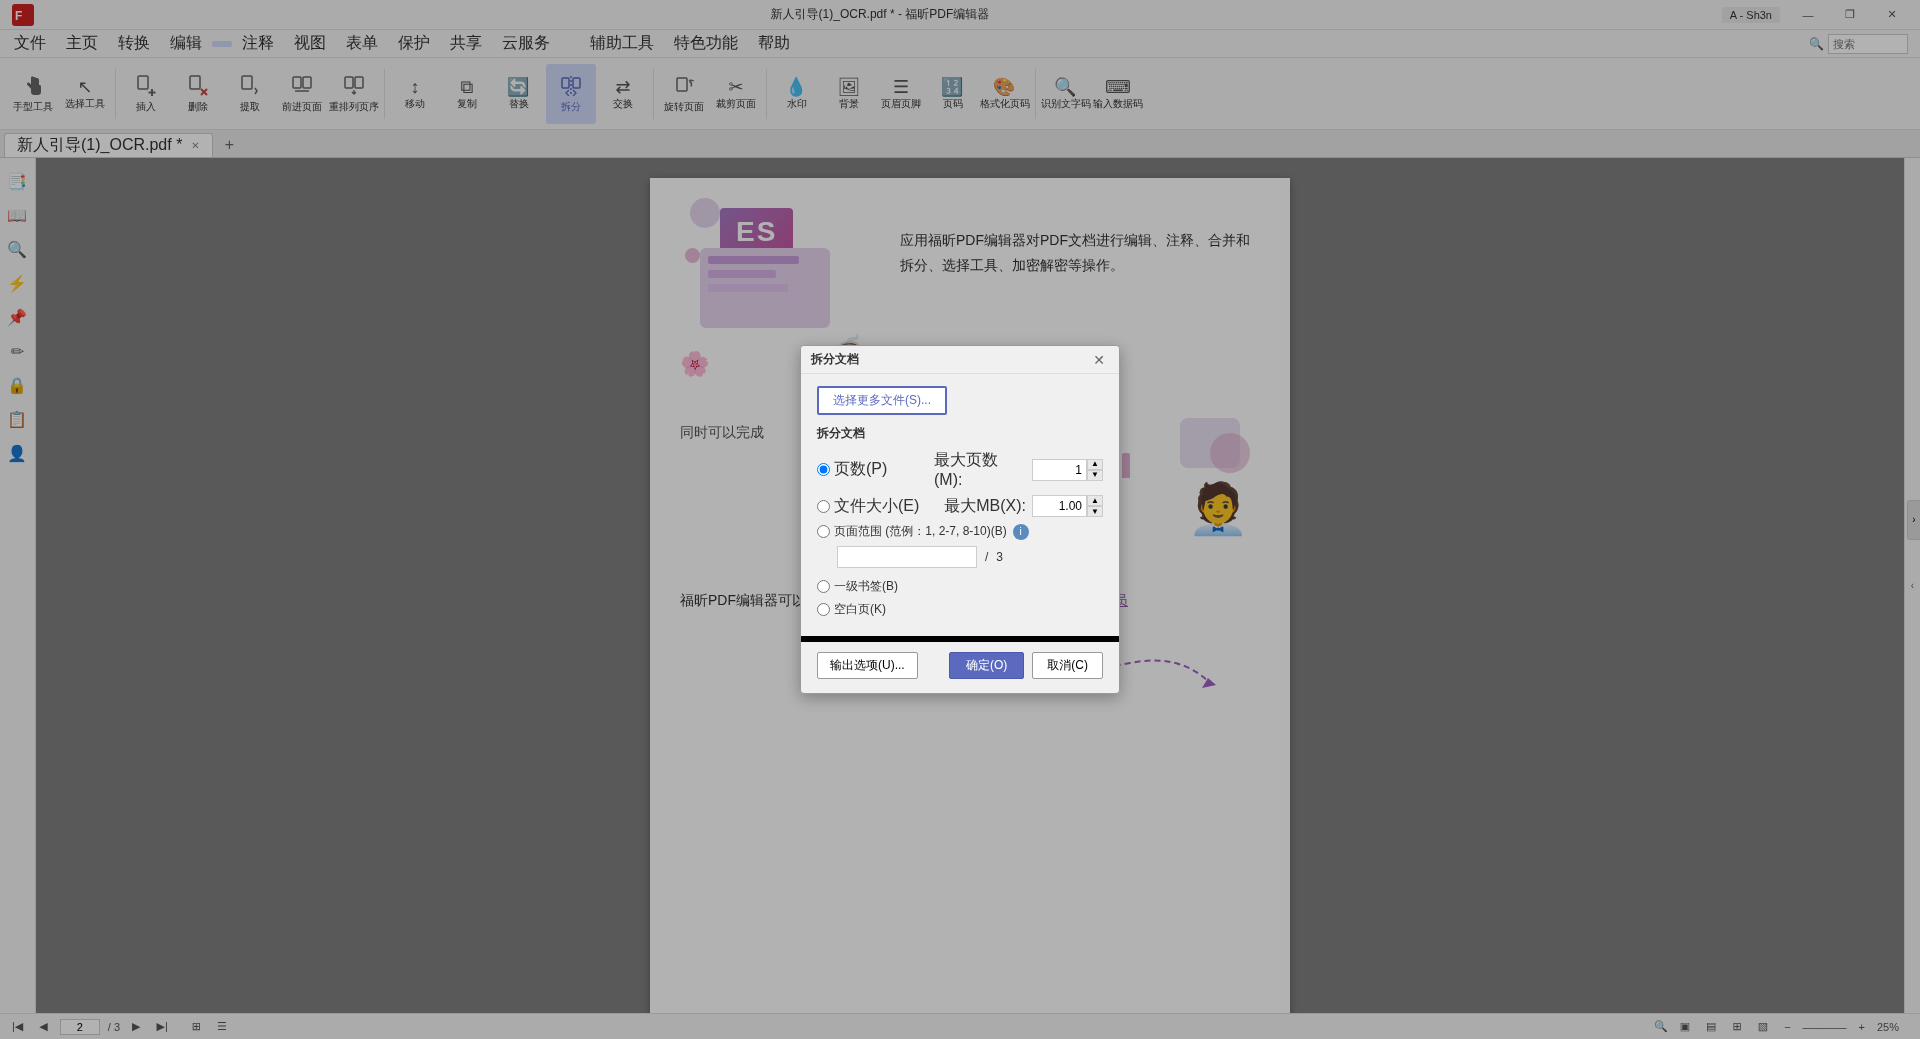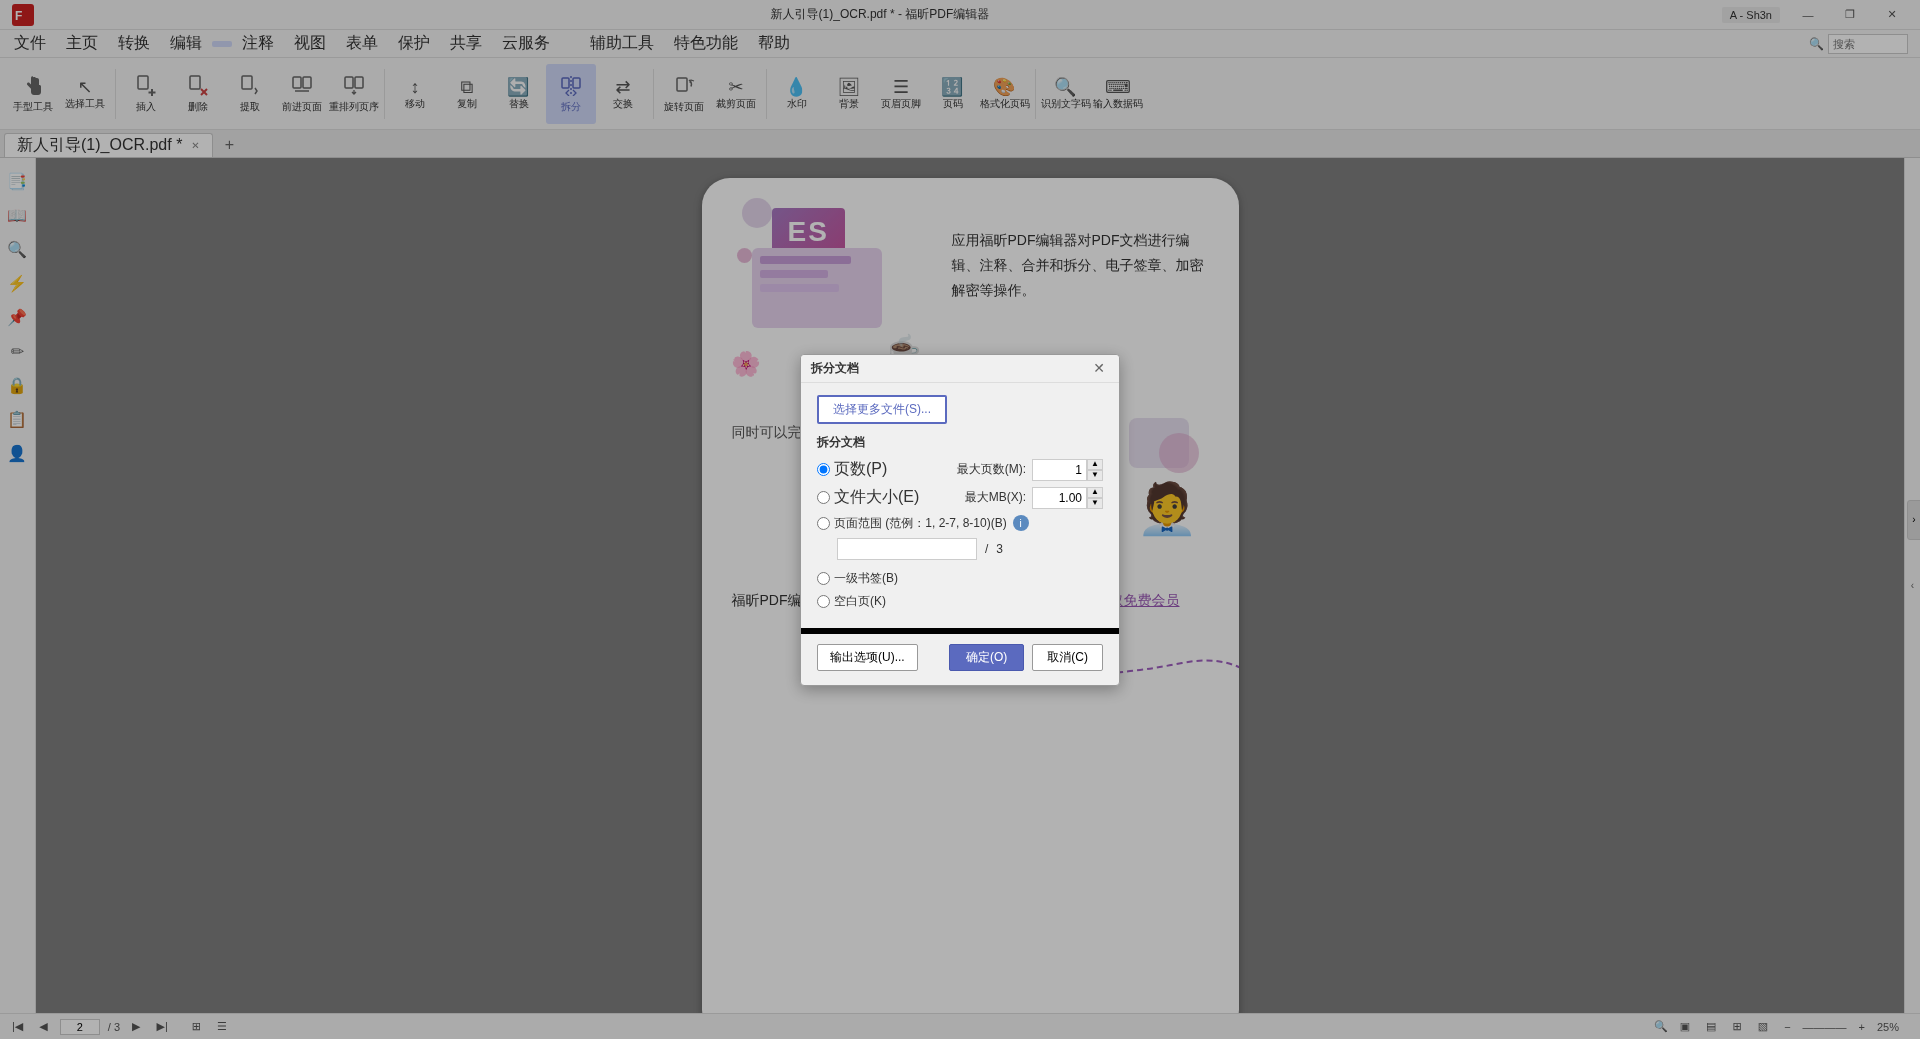--- a/index.html
+++ b/index.html
@@ -143,27 +143,26 @@
       overflow: auto;
       position: relative;
       display: flex;
       justify-content: center;
       align-items: flex-start;
       padding: 20px;
     }
 
     
     #pdf-page {
-      width: 537px;
+      width: 640px;
       min-height: 860px;
       background: #fff;
       position: relative;
       box-shadow: 0 2px 8px rgba(0,0,0,0.3);
       overflow: hidden;
-      border-radius: 28px;
     }
     .purple-link { color: #9b59b6; text-decoration: underline; cursor: pointer; }
 
     
     #statusbar {
       height: 26px;
       background: #f5f5f5;
       border-top: 1px solid #ddd;
       display: flex;
       align-items: center;
@@ -239,21 +238,21 @@
     .radio-row label { font-size: 12px; color: #333; cursor: pointer; flex: 1; }
 
     .radio-with-input {
       display: flex;
       align-items: center;
       margin-bottom: 6px;
     }
     .radio-with-input input[type="radio"] { margin-right: 4px; cursor: pointer; }
     .radio-with-input label { font-size: 16px; color: #333; cursor: pointer; }
     .radio-with-input .spacer { flex: 1; }
-    .radio-with-input .input-label { font-size: 12px; color: #333; margin-right: 6px; }
+    .radio-with-input .input-label { font-size: 16px; color: #333; margin-right: 6px; }
     .spin-input-group { display: flex; align-items: center; }
     .spin-input { width: 55px; height: 22px; border: 1px solid #ccc; padding: 0 4px; font-size: 12px; text-align: right; }
     .spin-btns { display: flex; flex-direction: column; }
     .spin-btn { width: 16px; height: 11px; background: #e8e8e8; border: 1px solid #ccc; cursor: pointer; display: flex; align-items: center; justify-content: center; font-size: 8px; line-height: 1; }
 
     .range-row {
       display: flex;
       align-items: center;
       margin-bottom: 6px;
     }
@@ -553,21 +552,21 @@
             <div style="height:8px;background:#d4b0e4;border-radius:2px;width:60%;"></div>
             <div style="height:8px;background:#e0c4ef;border-radius:2px;width:70%;"></div>
           </div>
 
           <div style="position:absolute;bottom:10px;right:10px;font-size:30px;">☕</div>
 
           <div style="position:absolute;bottom:0;left:0;font-size:24px;">🌸</div>
         </div>
 
         <div style="flex:1;padding-top:30px;">
-          <p style="font-size:14px;color:#333;line-height:1.8;">应用福昕PDF编辑器对PDF文档进行编辑、注释、合并和拆分、电子签章、加密解密等操作。</p>
+          <p style="font-size:14px;color:#333;line-height:1.8;">应用福昕PDF编辑器对PDF文档进行编辑、注释、合并和拆分、选择工具、加密解密等操作。</p>
         </div>
       </div>
 
       <div style="padding:20px 30px;display:flex;gap:18px;">
         <div style="flex:1;color:#555;font-size:14px;line-height:2;">
           <span>同时可以完成</span>
         </div>
 
         <div style="width:160px;position:relative;height:120px;">
 

